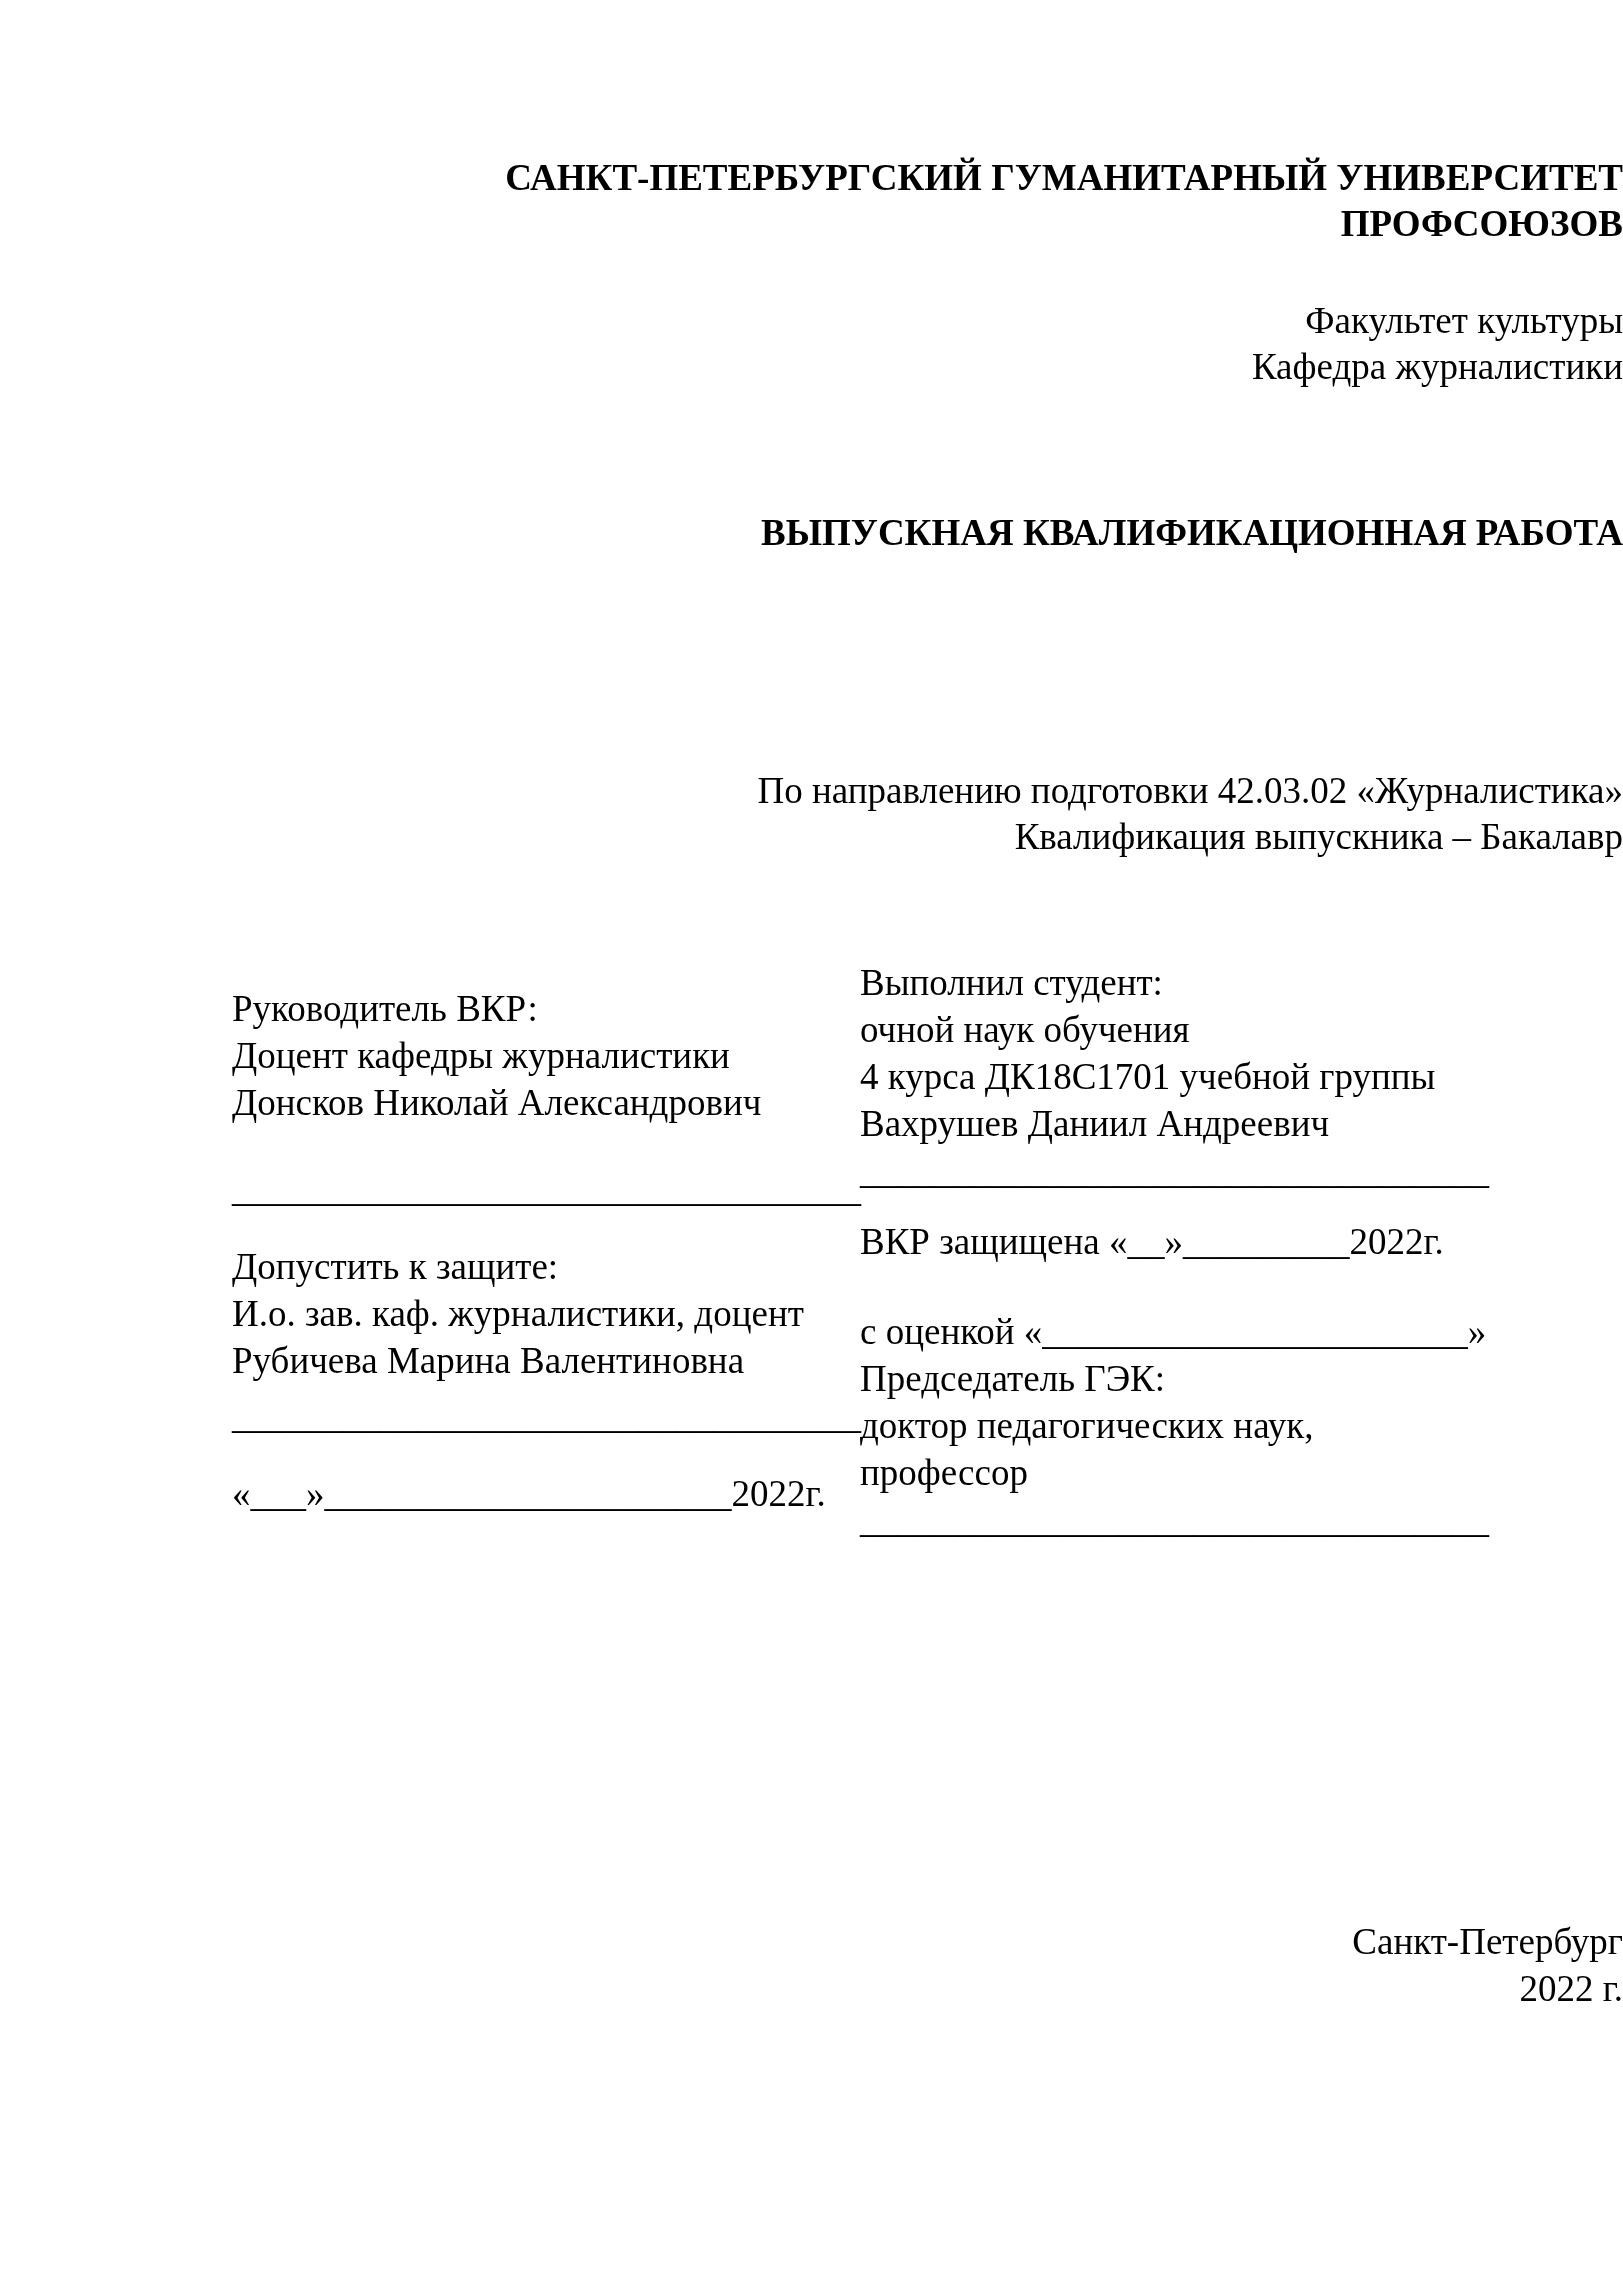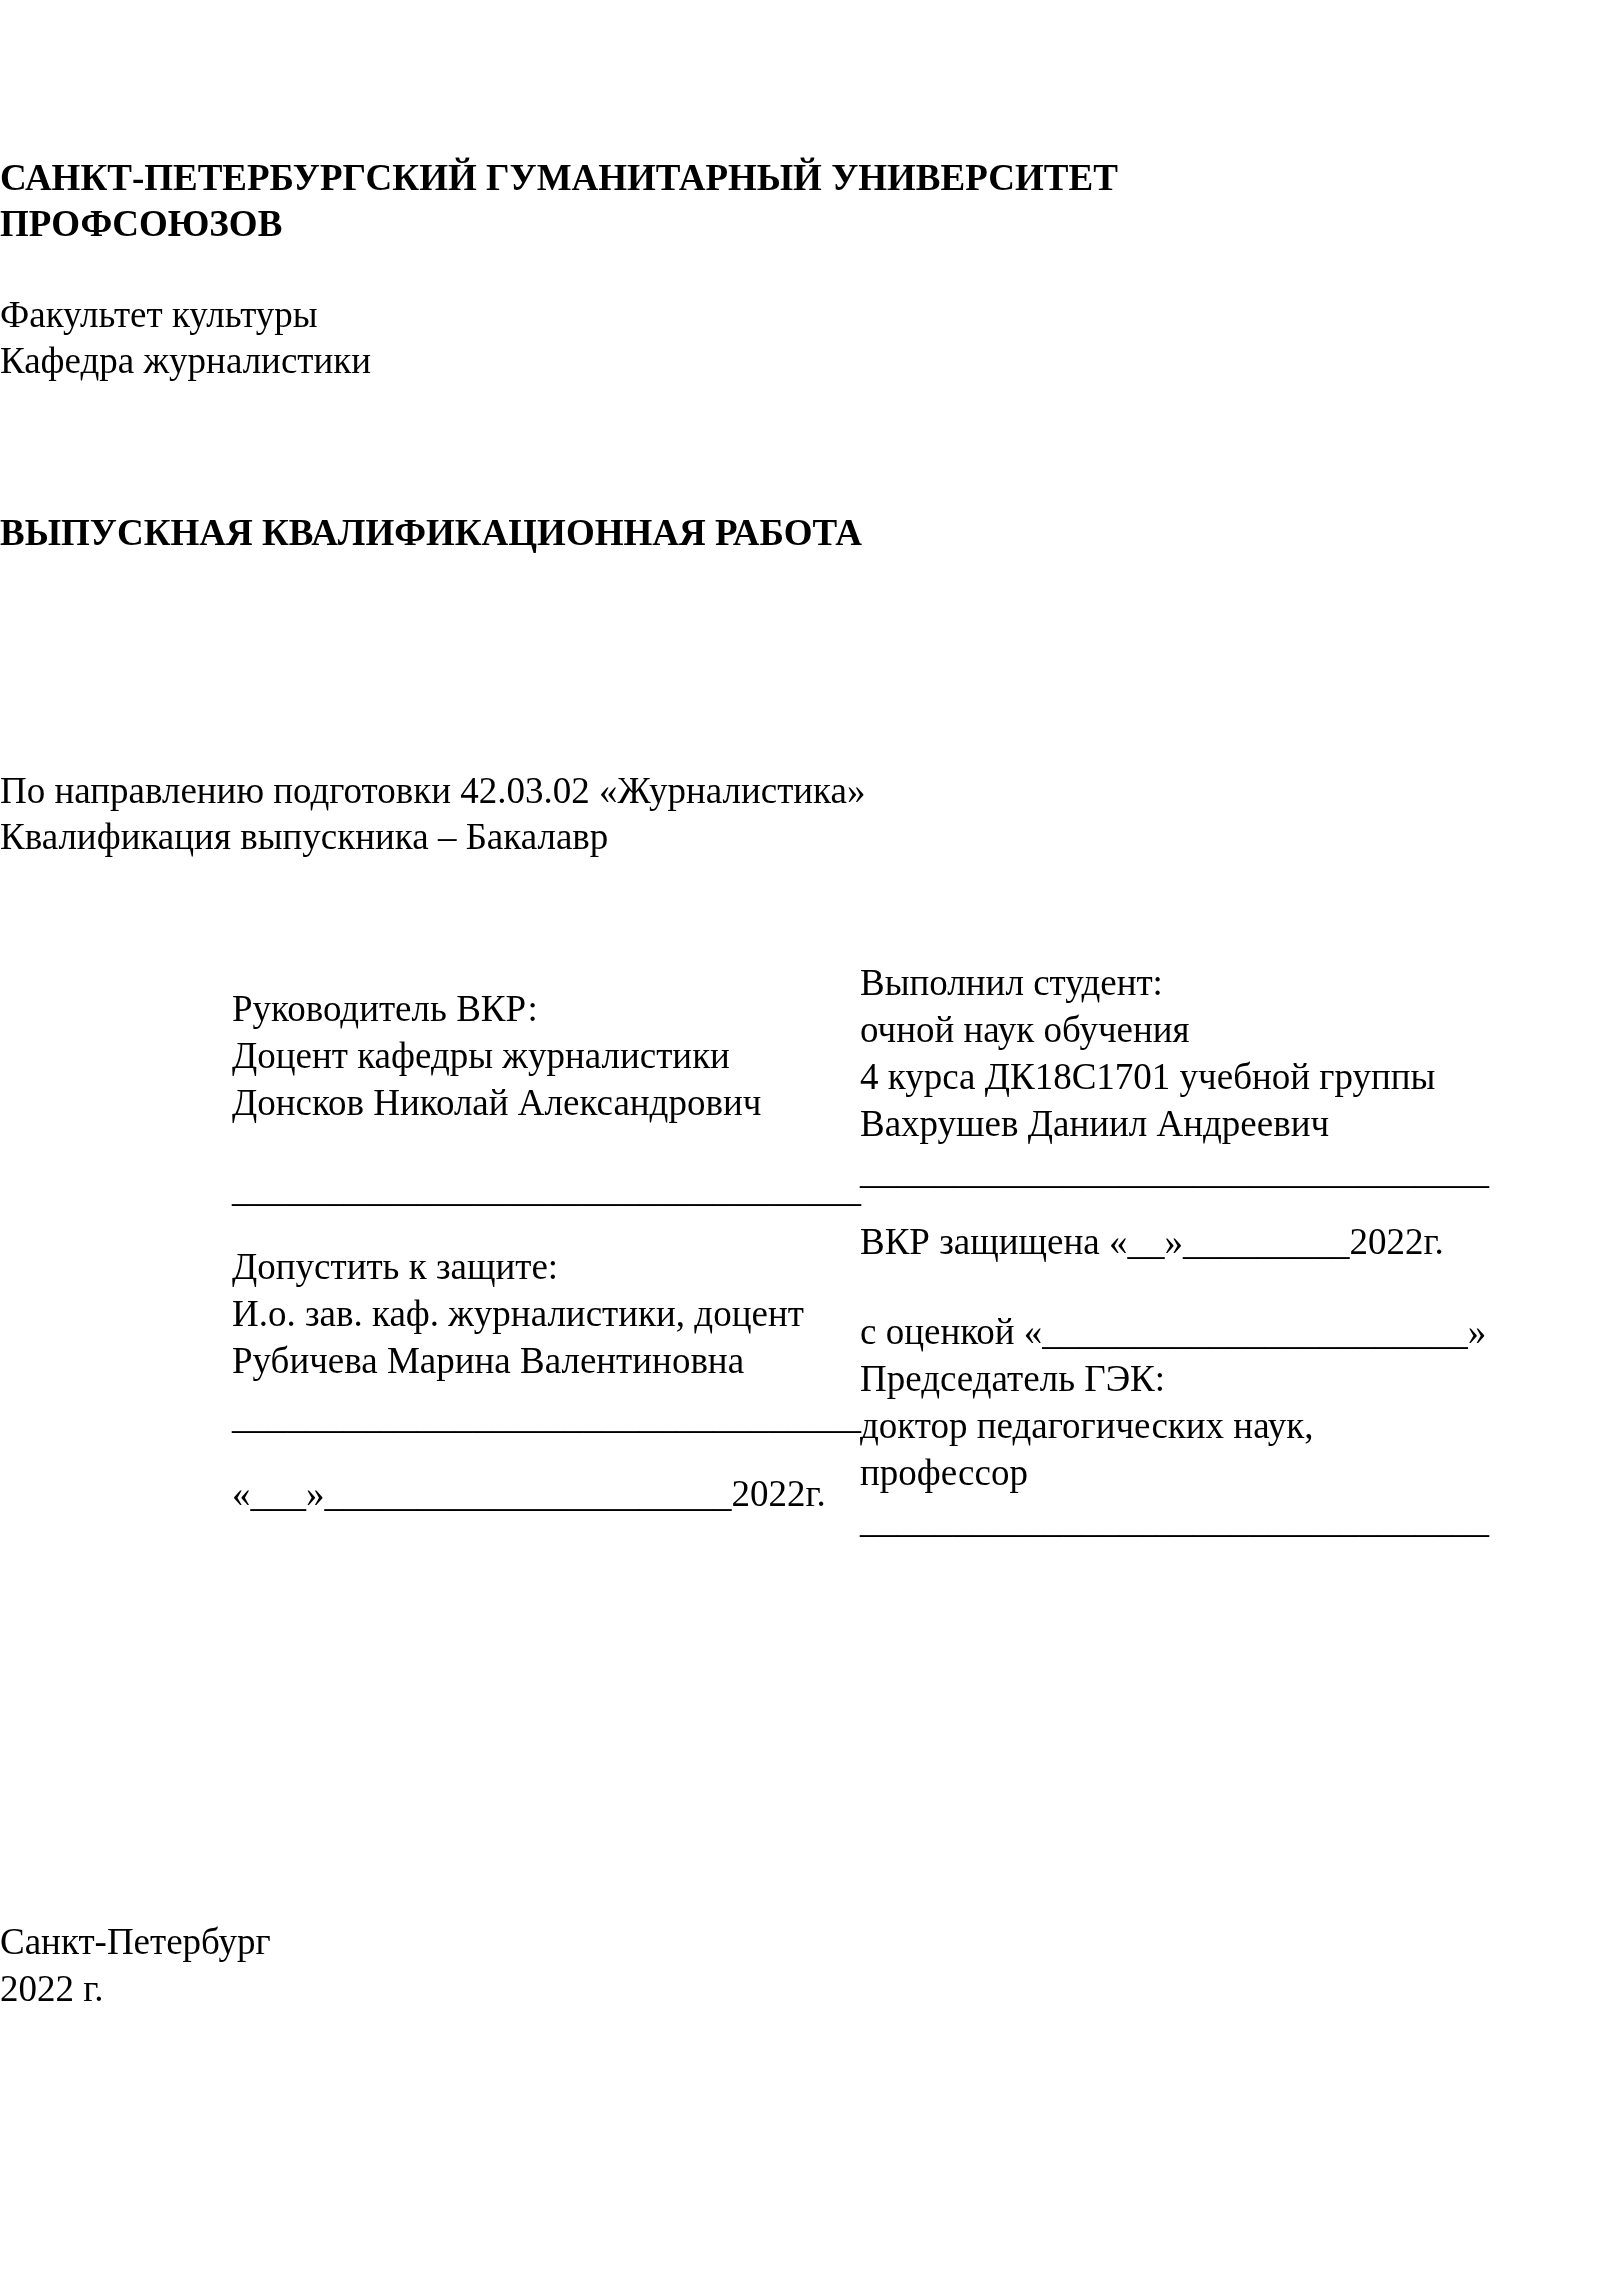--- a/index.html
+++ b/index.html
@@ -8,24 +8,24 @@
     width: 1623px;
     height: 2295px;
     margin: 0 auto;
     background: #ffffff;
     color: #000000;
     font-family: "Liberation Serif", "DejaVu Serif", serif;
     font-size: 37px;
     line-height: 47px;
     overflow: hidden;
   }
-  .centered { position: absolute; left: 0; right: 0; text-align: left; }
+  .centered { position: absolute; left: 0; right: 0; text-align: right; }
   .bold { font-weight: normal; }
   .univ-block    { top: 155px; font-weight: bold; line-height: 46px; }
-  .fac-block     { top: 292px; line-height: 46px; }
+  .fac-block     { top: 298px; line-height: 46px; }
   .worktype-block{ top: 509px; font-weight: bold; }
   .title-block   { top: 595px; font-weight: bold; line-height: 46px; }
   .direction-block { top: 768px; line-height: 46px; }
   .columns {
     position: absolute;
     top: 959px;
     left: 232px;
     right: 108px;
     display: flex;
     justify-content: space-between;

